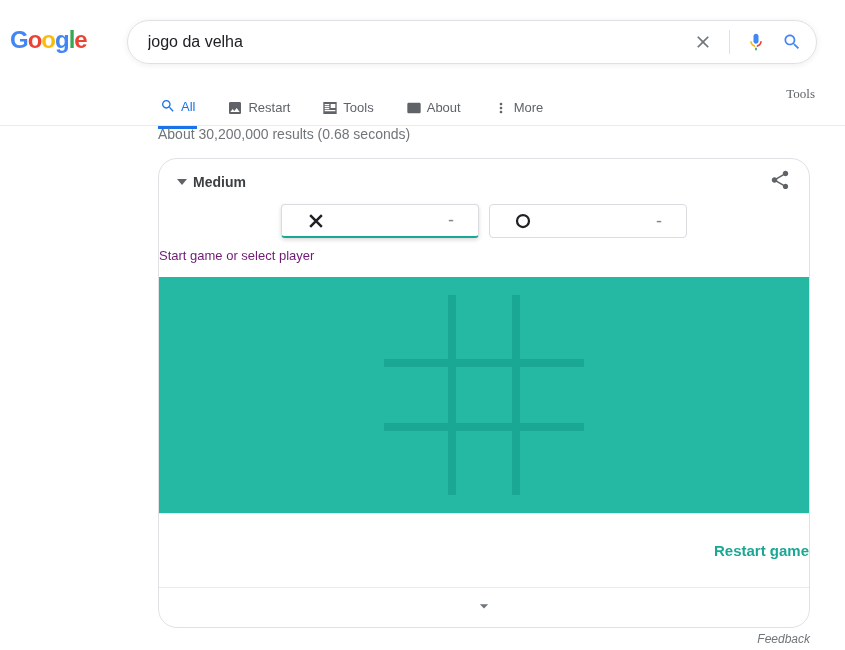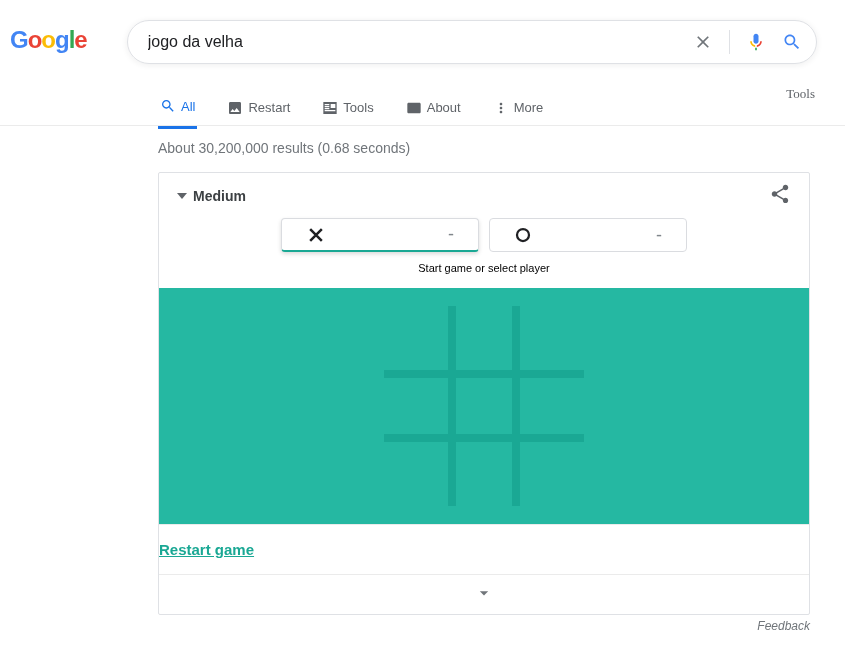--- a/index.html
+++ b/index.html
@@ -57,68 +57,68 @@
     width: calc(845px - 0px);
     margin-left: 0;
     padding-left: 158px;
     padding-right: 30px;
   }
   .tabs { display:flex; gap: 28px; align-items:center; color:#5f6368; font-size: 13px; }
   .tab { display:flex; align-items:center; gap:5px; cursor:pointer; padding: 0 2px 12px 2px; margin-top:12px; }
   .tab.active { color:#1a73e8; border-bottom: 3px solid #1a73e8; }
   .tab svg { width:16px; height:16px; }
   .tools { margin-left:auto; color:#5f6368; font-size:13px; cursor:pointer; padding-bottom:0;font-family:Liberation Serif, serif; }
-  .result-stats { margin-left:158px; color:#70757a; font-size:14px; margin-top:14px; }
+  .result-stats { margin-left:158px; color:#70757a; font-size:14px; }
   .game-card {
     margin: 16px 0 0 158px;
     width: 652px;
     border: 1px solid #dfe1e5;
-    border-radius: 2px;
+    border-radius: 19px;
     overflow:hidden;
     background:#fff;
   }
   .game-header {
     display:flex; align-items:center; justify-content:space-between;
     padding: 10px 18px 10px 18px;
   }
   .diff-select { display:flex; align-items:center; gap:6px; color:#3c4043; font-weight:bold; font-size:14px; cursor:pointer; }
   .share-icon { cursor:pointer; }
   .player-picker { display:flex; justify-content:center; gap:10px; padding: 0 18px 6px 18px; }
   .player-card {
     width:198px; height:34px; border:1px solid #dadce0; border-radius:4px; background:#fff;
     display:flex; align-items:center; justify-content:space-between; padding:0 24px; cursor:pointer;
     color:#202124;
   }
   .player-card.active {
     box-shadow: 0 2px 4px rgba(0,0,0,0.15);
     border-bottom: 2px solid #1aa894;
   }
   .player-card .score { color:#80868b; font-size:18px; }
-  .hint-text { text-align:center; color:#000000; font-size:11px; padding: 4px 0 14px 0; }
+  .hint-text { color:#701a75; font-size:13px; padding: 4px 0 14px 0; }
   .board-area {
     background:#25b8a2;
     height:236px;
     position:relative;
     display:flex; align-items:center; justify-content:center;
   }
   .board {
     position:relative; width:200px; height:200px;
   }
   .grid-line { position:absolute; background:#1aa894; }
   .v1 { width:8px; height:200px; left:64px; top:0; }
   .v2 { width:8px; height:200px; left:128px; top:0; }
   .h1 { height:8px; width:200px; top:64px; left:0; }
   .h2 { height:8px; width:200px; top:128px; left:0; }
   .cell { position:absolute; width:64px; height:64px; cursor:pointer; }
   .c0{left:0;top:0}.c1{left:68px;top:0}.c2{left:136px;top:0}
   .c3{left:0;top:68px}.c4{left:68px;top:68px}.c5{left:136px;top:68px}
   .c6{left:0;top:136px}.c7{left:68px;top:136px}.c8{left:136px;top:136px}
   .restart-btn {
-    text-align:left; padding:16px 0; color:#1aa894; font-size:15px; font-weight:bold; cursor:pointer;
-    border-top:1px solid #ebebeb; border-bottom:1px solid #ebebeb;text-decoration:underline;
+    text-align:right; padding:28px 0; color:#1aa894; font-size:15px; font-weight:bold; cursor:pointer;
+    border-top:1px solid #ebebeb; border-bottom:1px solid #ebebeb;
   }
   .expand-row { text-align:center; padding:8px 0; cursor:pointer; }
   .feedback { width:652px; margin:4px 8px 0 158px; text-align:right; color:#70757a; font-size:12px; font-style:italic; cursor:pointer; }
 </style>
 </head>
 <body>
 
 <div class="top-row">
   <div class="logo">
     <span style="color:#4285F4">G</span><span style="color:#EA4335">o</span><span style="color:#FBBC05">o</span><span style="color:#4285F4">g</span><span style="color:#34A853">l</span><span style="color:#EA4335">e</span>

